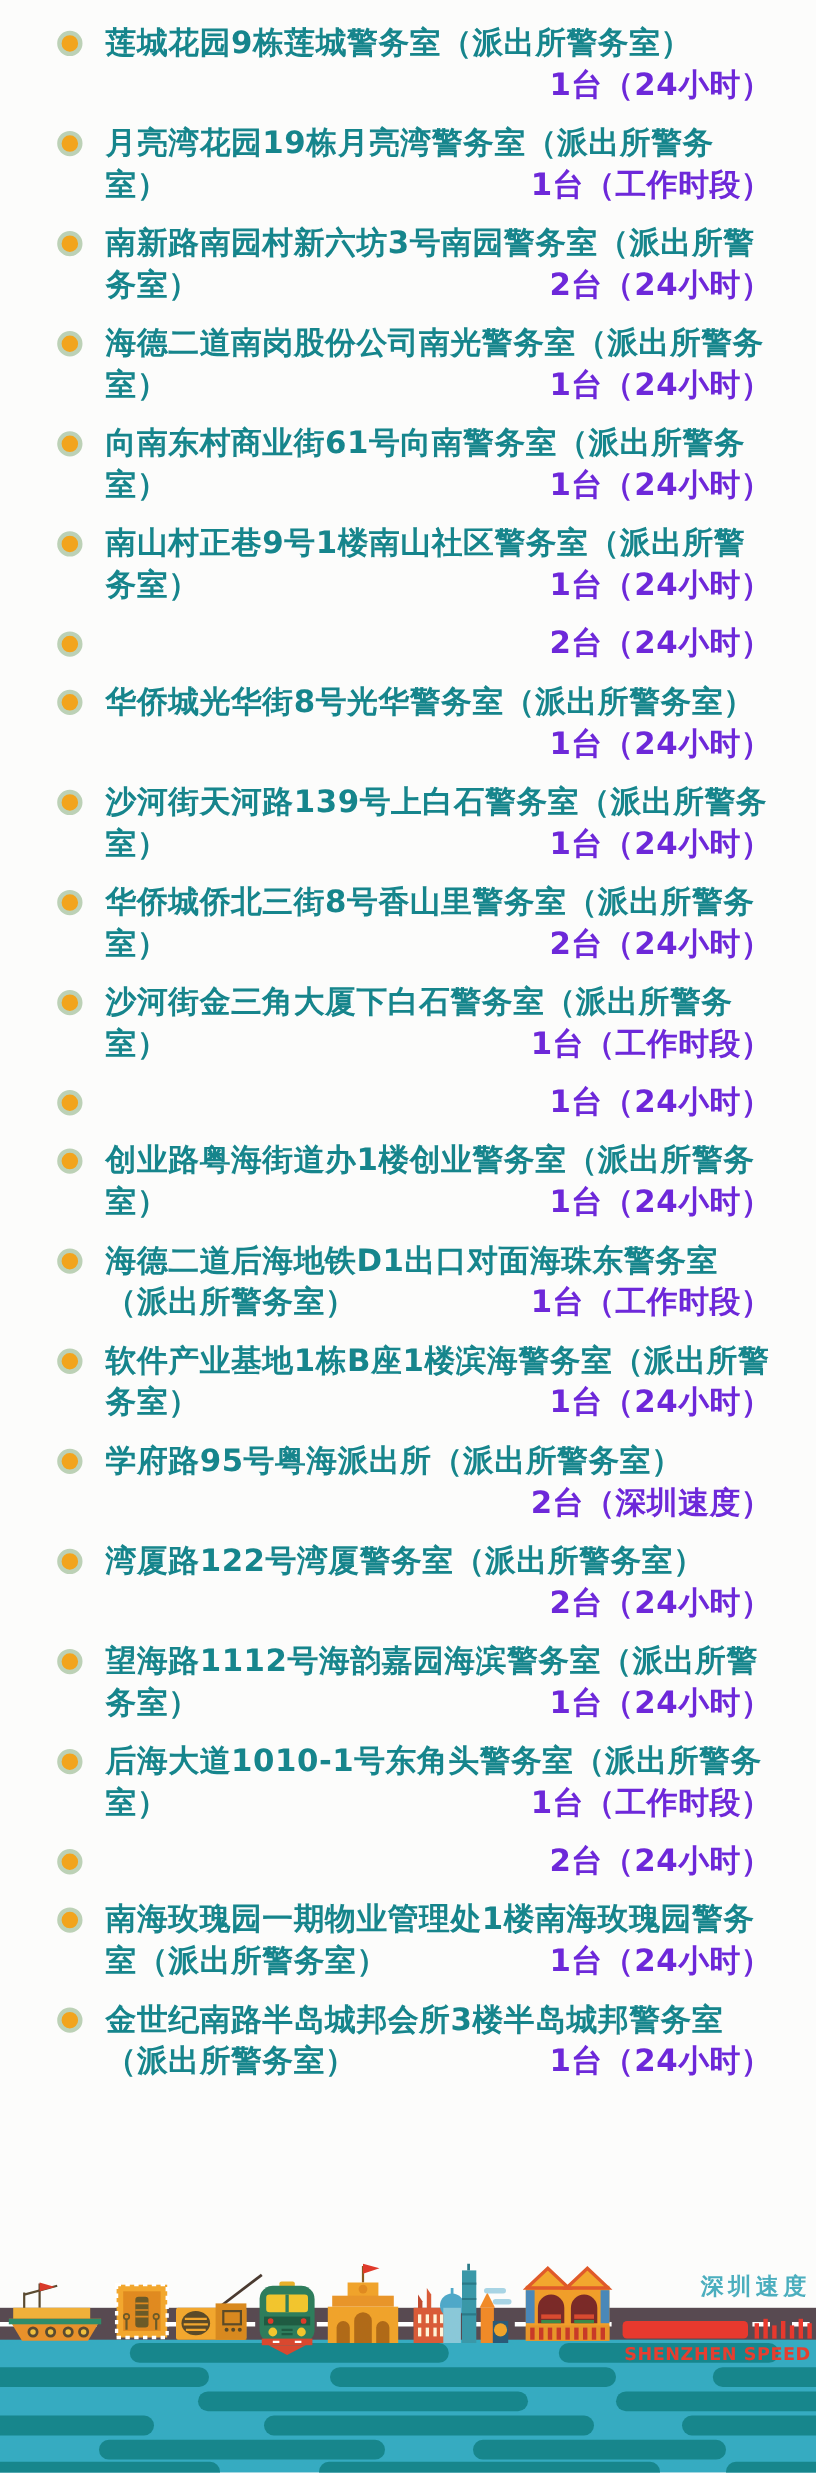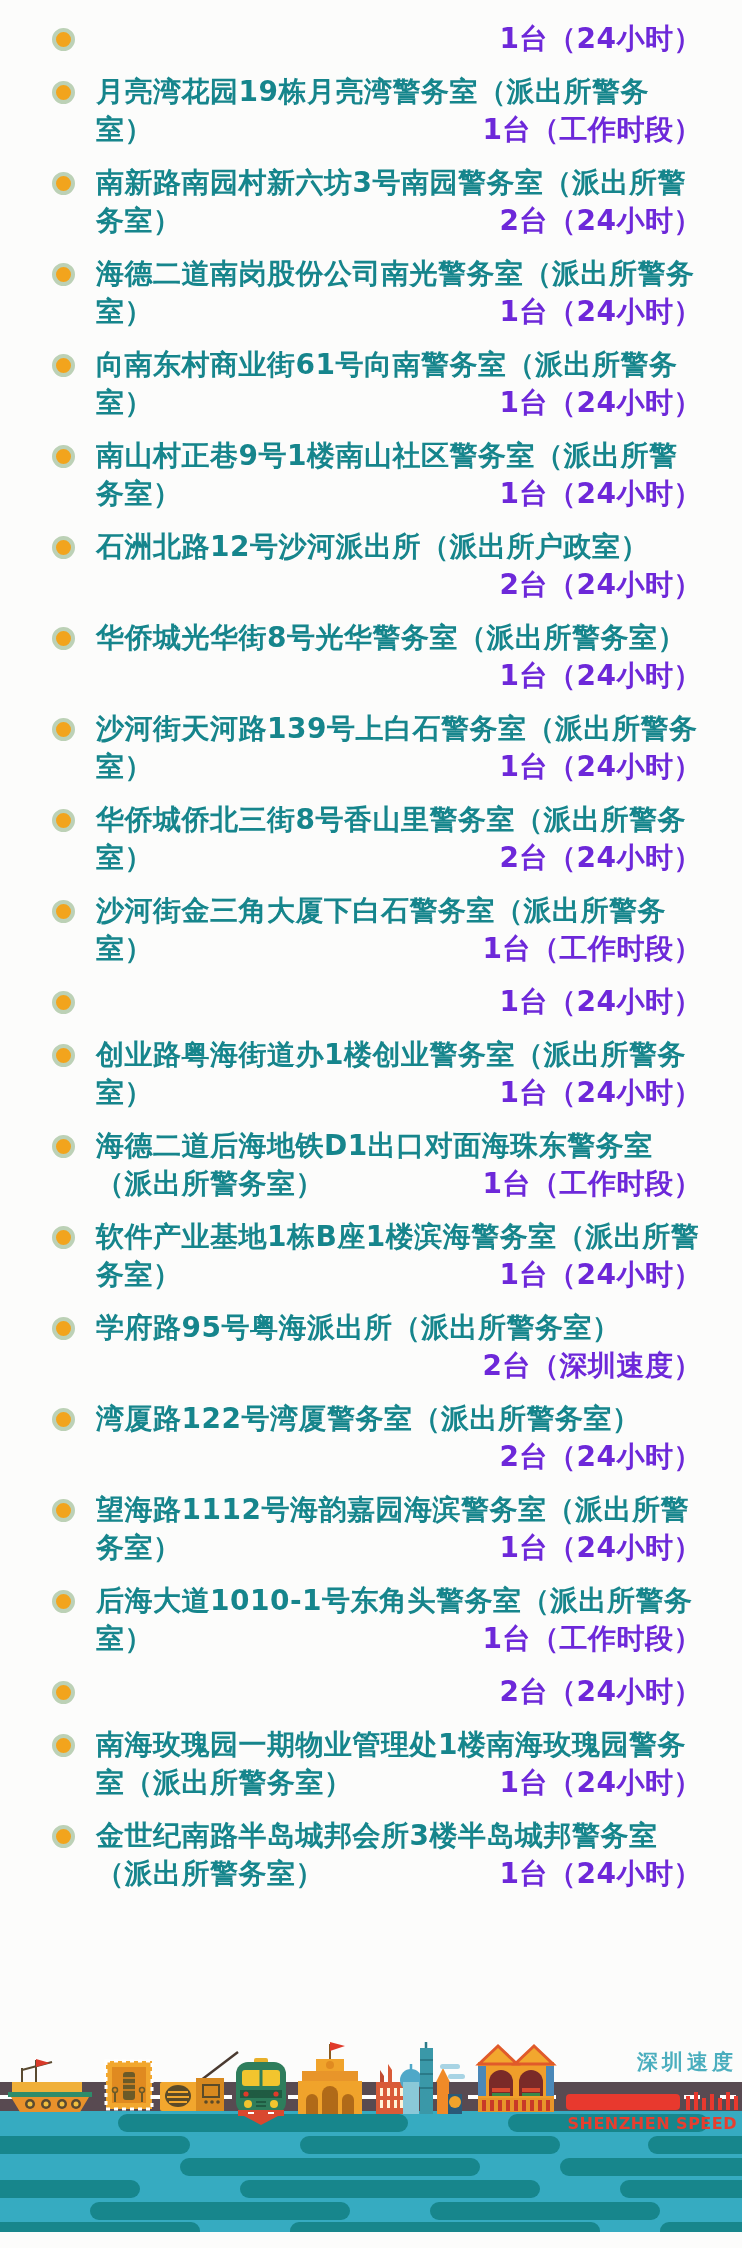--- a/index.html
+++ b/index.html
@@ -40,21 +40,21 @@
   }
   .count{
     float:right;
     color:#6d28d9;
     line-height:38px;
     white-space:nowrap;
   }
   
   .footer{
     position:absolute;
-    left:0;bottom:16px;
+    left:0;bottom:0;
     width:742px;height:228px;
   }
   .footer svg{display:block;}
   .brand{
     position:absolute;
     top:46px;right:5px;
     text-align:right;
   }
   .brand-cn{
     color:#4BAEBE;
@@ -73,21 +73,21 @@
   }
 </style>
 </head>
 <body>
 
 <div class="page">
 
   <ul class="station-list">
     <li class="item">
       <span class="bullet"></span>
-      <div class="content"><span class="count">1台（24小时）</span></div>
+      <div class="content"><span class="title">莲城花园9栋莲城警务室（派出所警务室）</span><span class="count">1台（24小时）</span></div>
     </li>
 
     <li class="item">
       <span class="bullet"></span>
       <div class="content"><span class="title">月亮湾花园19栋月亮湾警务室（派出所警务室）</span><span class="count">1台（工作时段）</span></div>
     </li>
 
     <li class="item">
       <span class="bullet"></span>
       <div class="content"><span class="title">南新路南园村新六坊3号南园警务室（派出所警务室）</span><span class="count">2台（24小时）</span></div>
@@ -103,21 +103,21 @@
       <div class="content"><span class="title">向南东村商业街61号向南警务室（派出所警务室）</span><span class="count">1台（24小时）</span></div>
     </li>
 
     <li class="item">
       <span class="bullet"></span>
       <div class="content"><span class="title">南山村正巷9号1楼南山社区警务室（派出所警务室）</span><span class="count">1台（24小时）</span></div>
     </li>
 
     <li class="item">
       <span class="bullet"></span>
-      <div class="content"><span class="title">石洲北路12号沙河派出所（派出所户政室）</span><span class="count">2台（24小时）</span></div>
+      <div class="content"><span class="count">2台（24小时）</span></div>
     </li>
 
     <li class="item">
       <span class="bullet"></span>
       <div class="content"><span class="title">华侨城光华街8号光华警务室（派出所警务室）</span><span class="count">1台（24小时）</span></div>
     </li>
 
     <li class="item">
       <span class="bullet"></span>
       <div class="content"><span class="title">沙河街天河路139号上白石警务室（派出所警务室）</span><span class="count">1台（24小时）</span></div>

